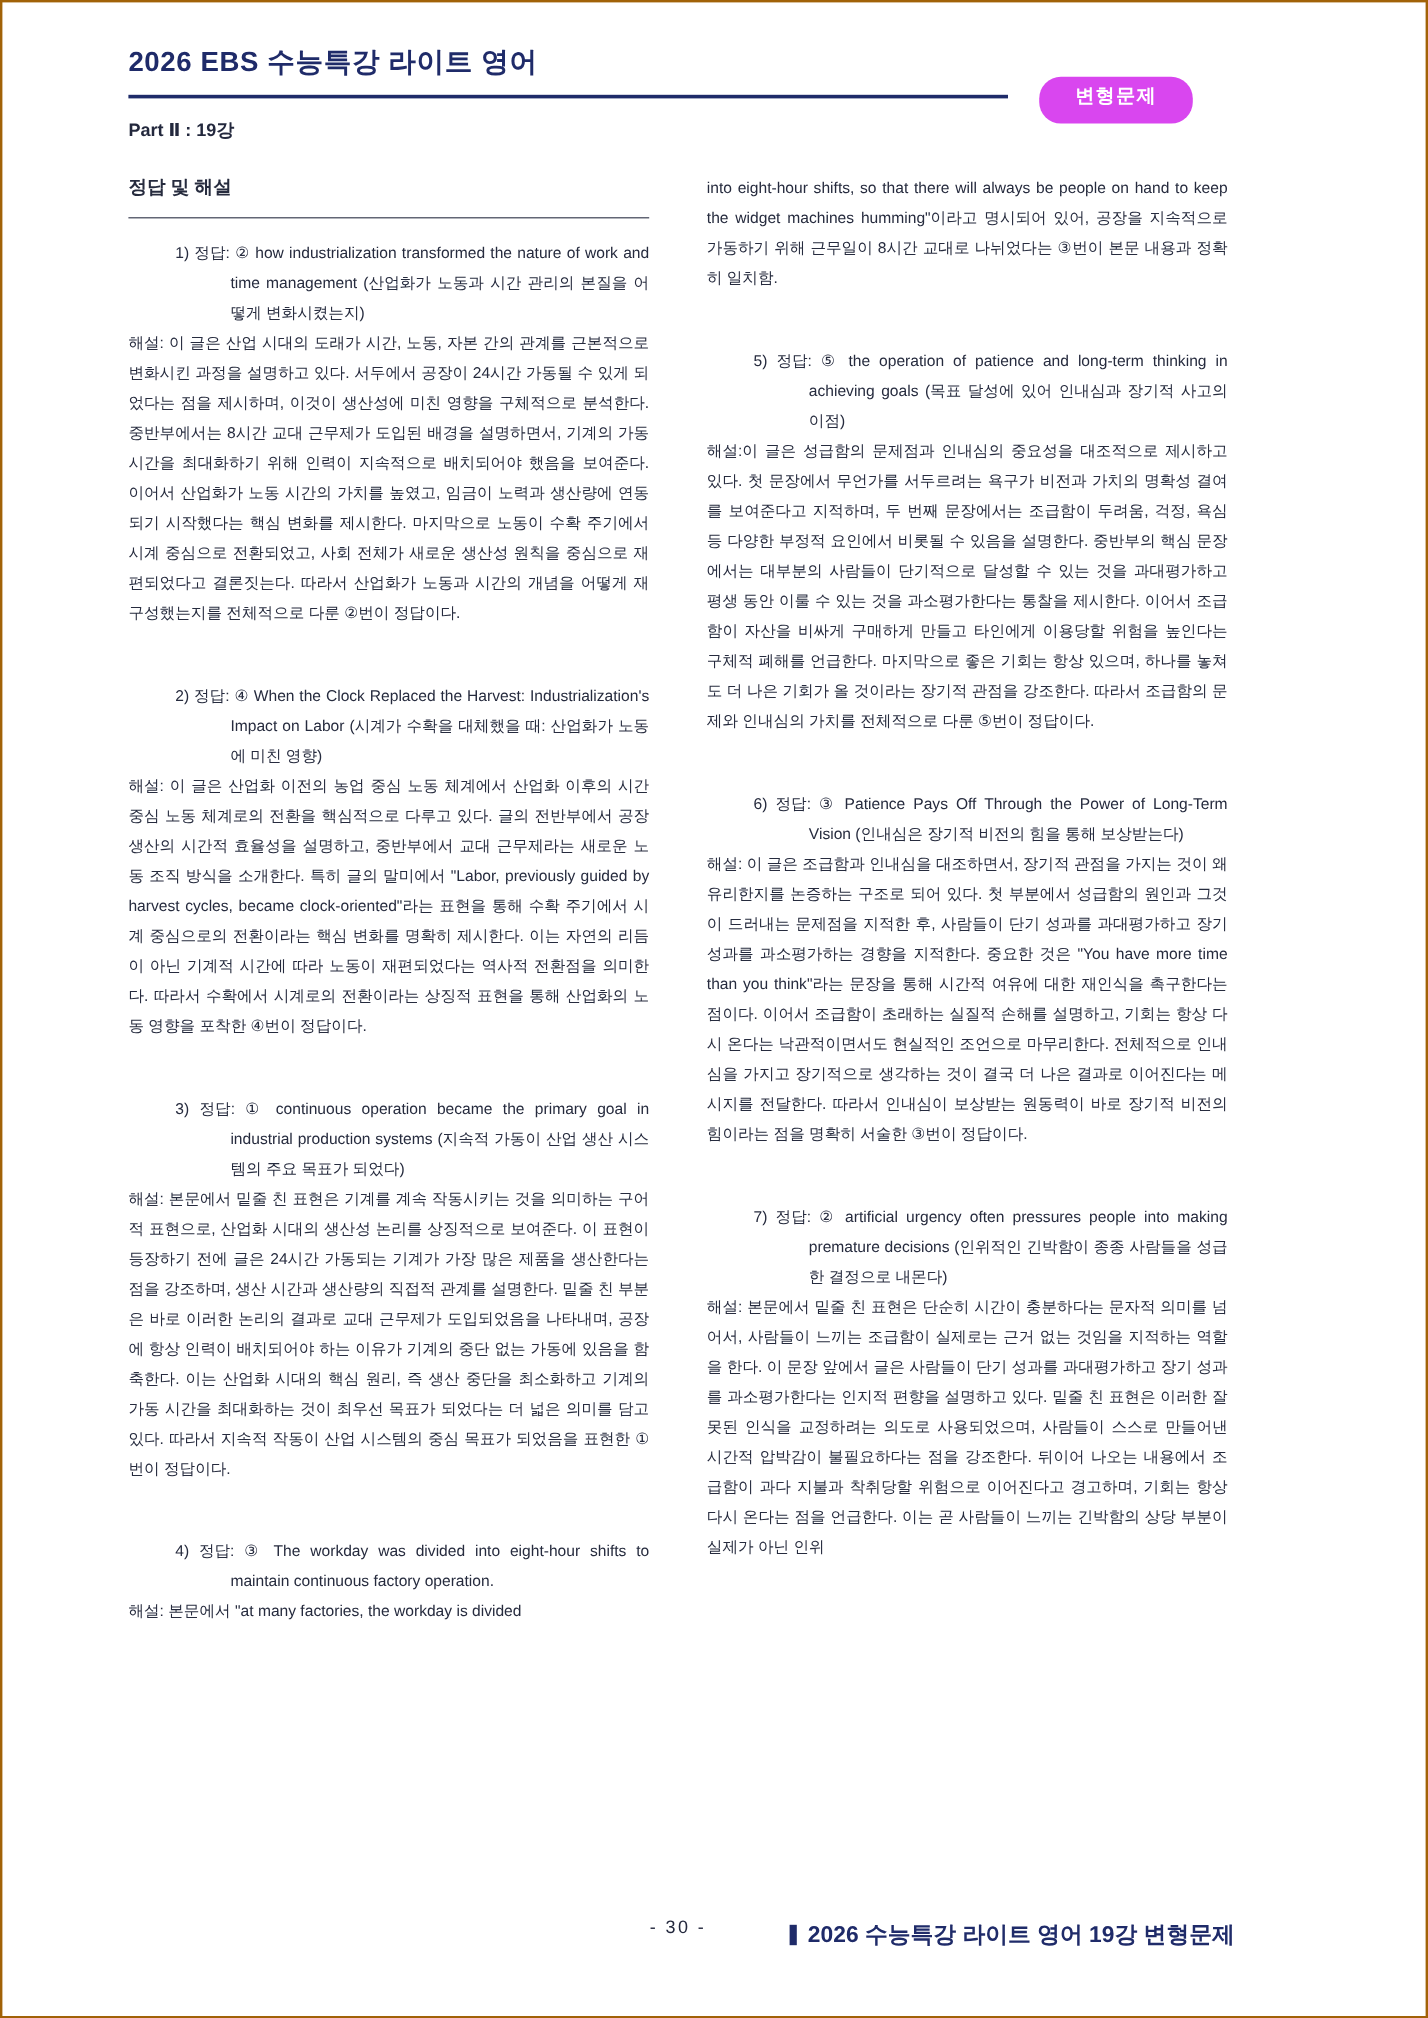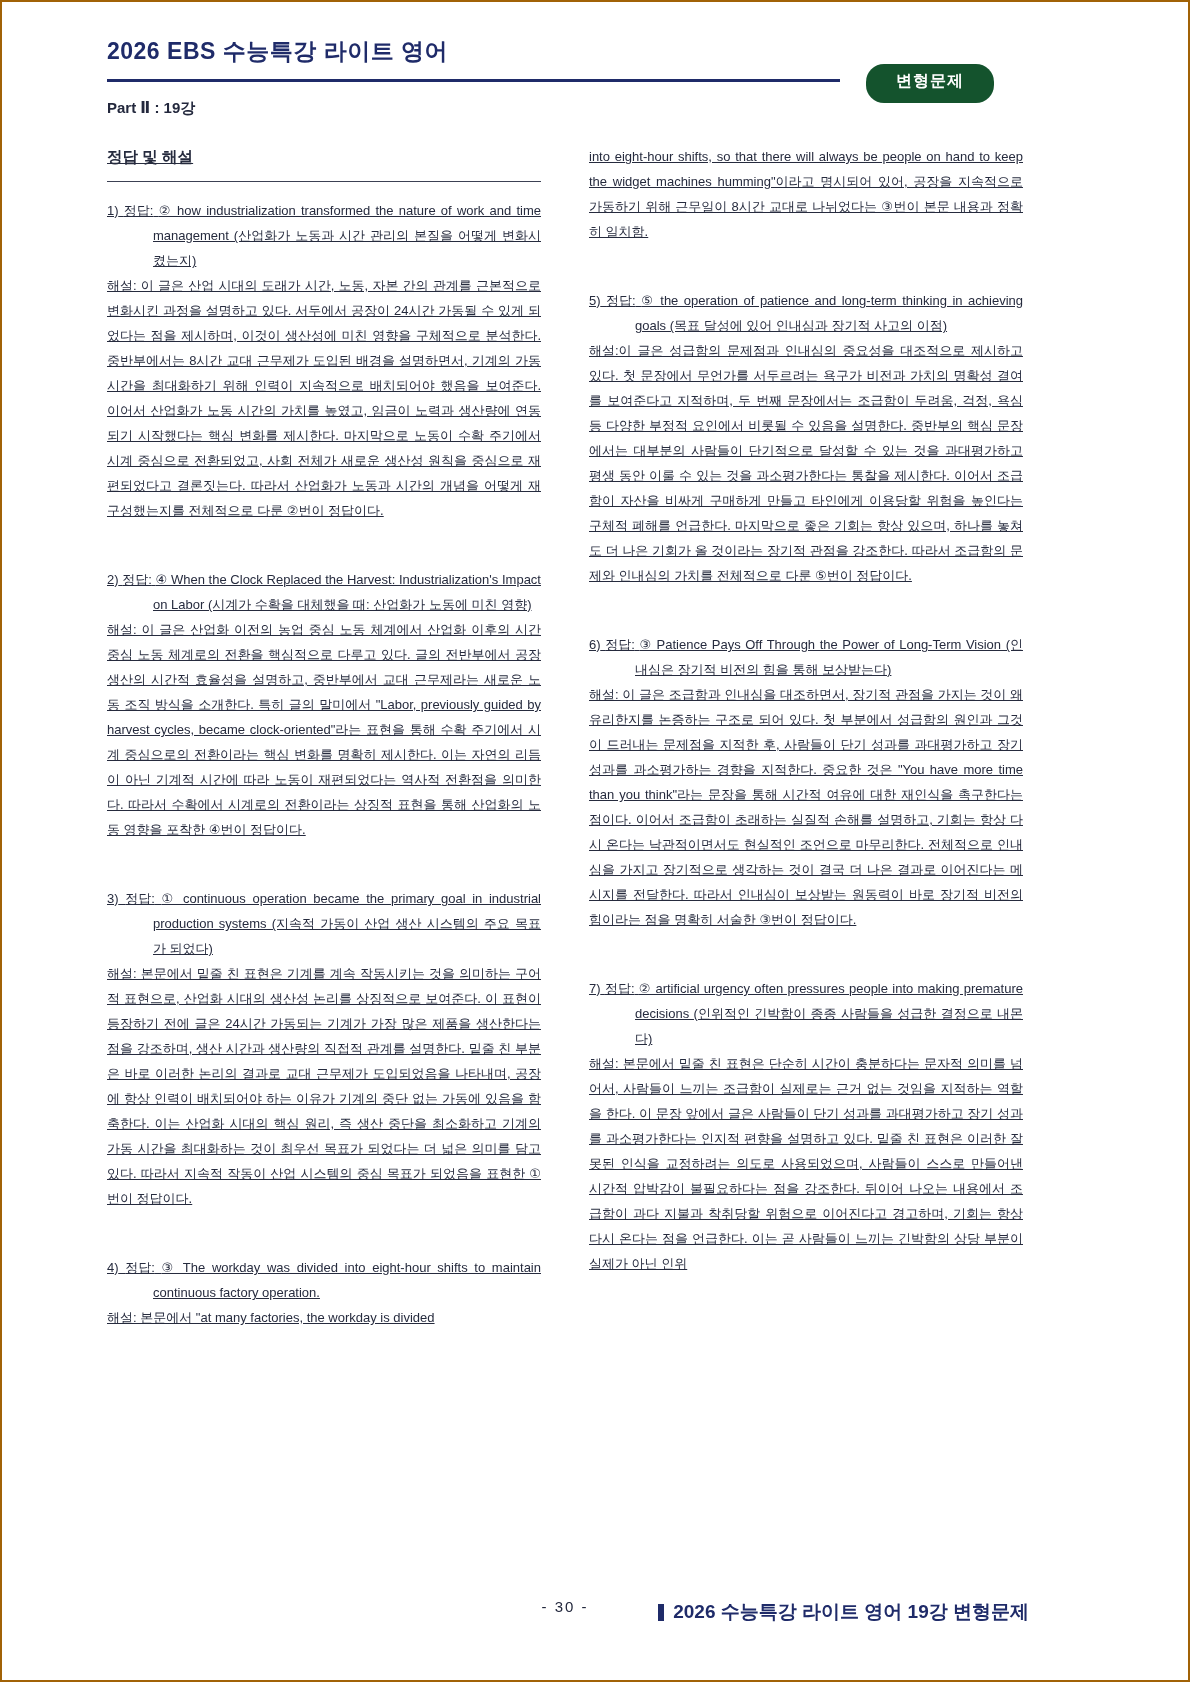--- a/index.html
+++ b/index.html
@@ -27,57 +27,56 @@
   }
   .rule-row { position: relative; margin-top: 12px; height: 3px; }
   .header-rule { width: 733px; height: 3px; background: #1f2b69; }
   .badge {
     position: absolute;
     right: 0;
     top: -15px;
     height: 39px;
     line-height: 33px;
     padding: 0 30px;
-    background: #14532d;
+    background: #d946ef;
     color: #ffffff;
     font-size: 16px;
     font-weight: bold;
     border-radius: 18px;
     letter-spacing: 1px;
   }
   .part-label {
     margin-top: 17px;
     font-size: 15px;
     font-weight: bold;
     color: #23283d;
   }
   
   .columns {
     display: flex;
     gap: 48px;
     margin-top: 26px;
     width: 916px;
-    text-decoration: underline;
   }
   .col {
     width: 434px;
     font-size: 13px;
     line-height: 25px;
     text-align: justify;
   }
   .section-title {
     font-size: 15.5px;
     font-weight: bold;
     padding-bottom: 12px;
     border-bottom: 1.5px solid #3c4154;
     margin-bottom: 16px;
   }
   .item { margin-top: 44px; }
   .item.first { margin-top: 2px; }
-  .answer-line { padding-left: 46px; text-indent: -46px; }
+  .answer-line { padding-left: 46px; text-indent: -46px; margin-left: 39px; }
   .explanation { margin-top: 0; }
   .continuation { margin-top: 0; }
   
   .footer {
     position: absolute;
     left: 105px;
     top: 1596px;
     width: 916px;
     height: 26px;
   }

